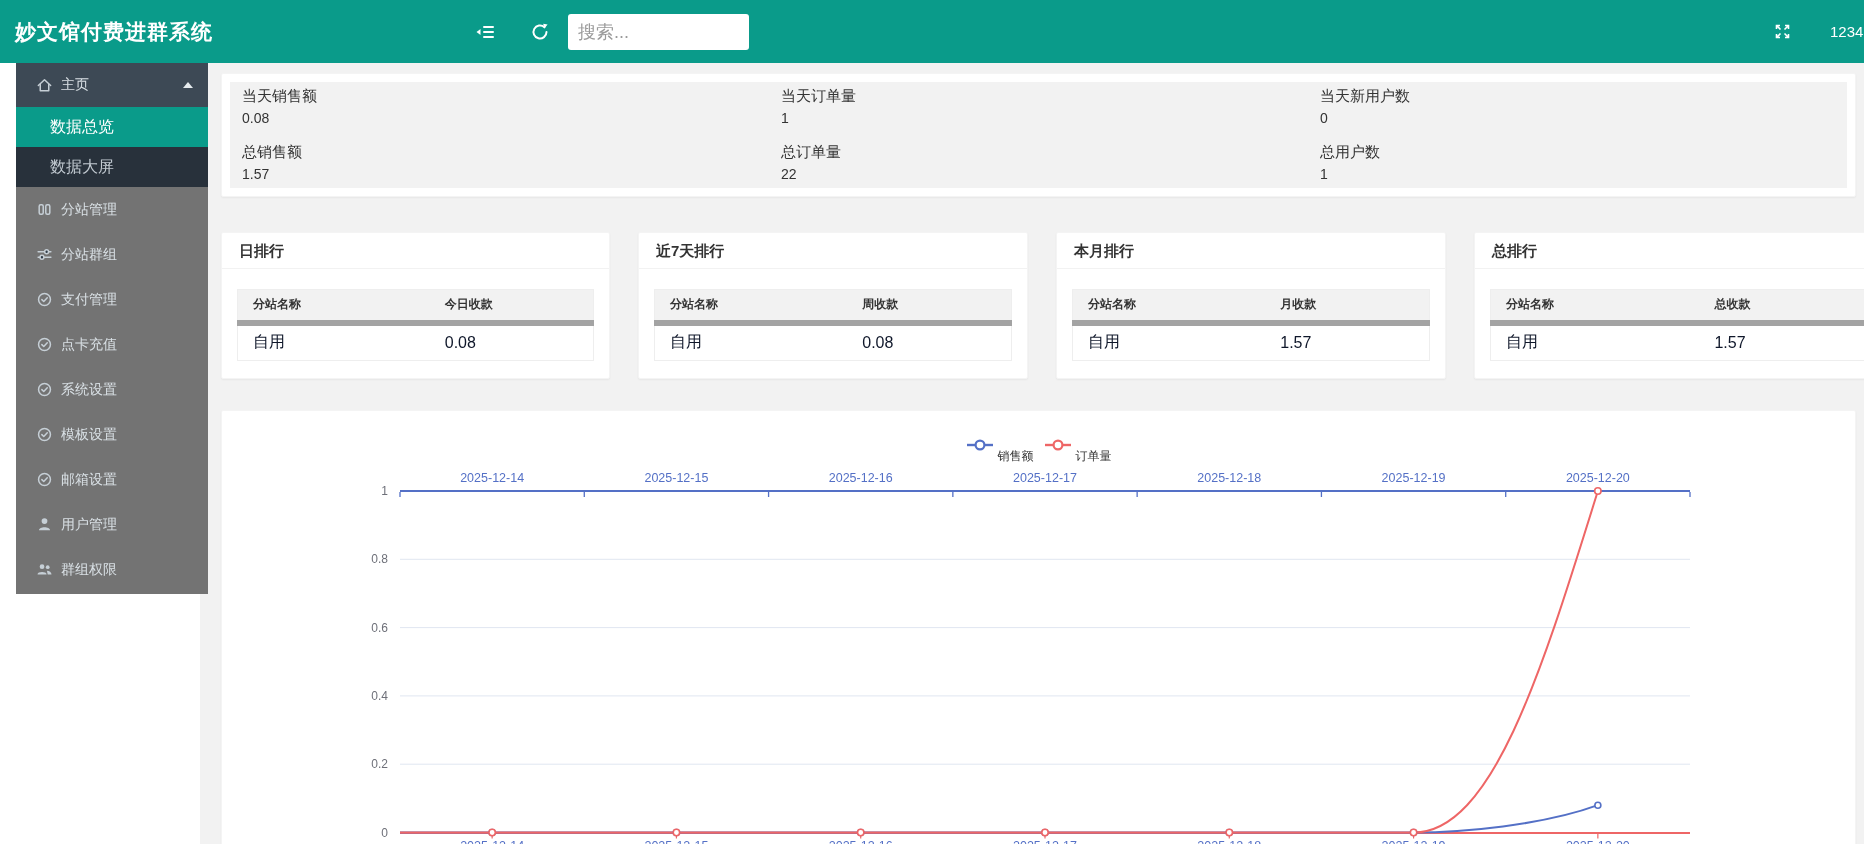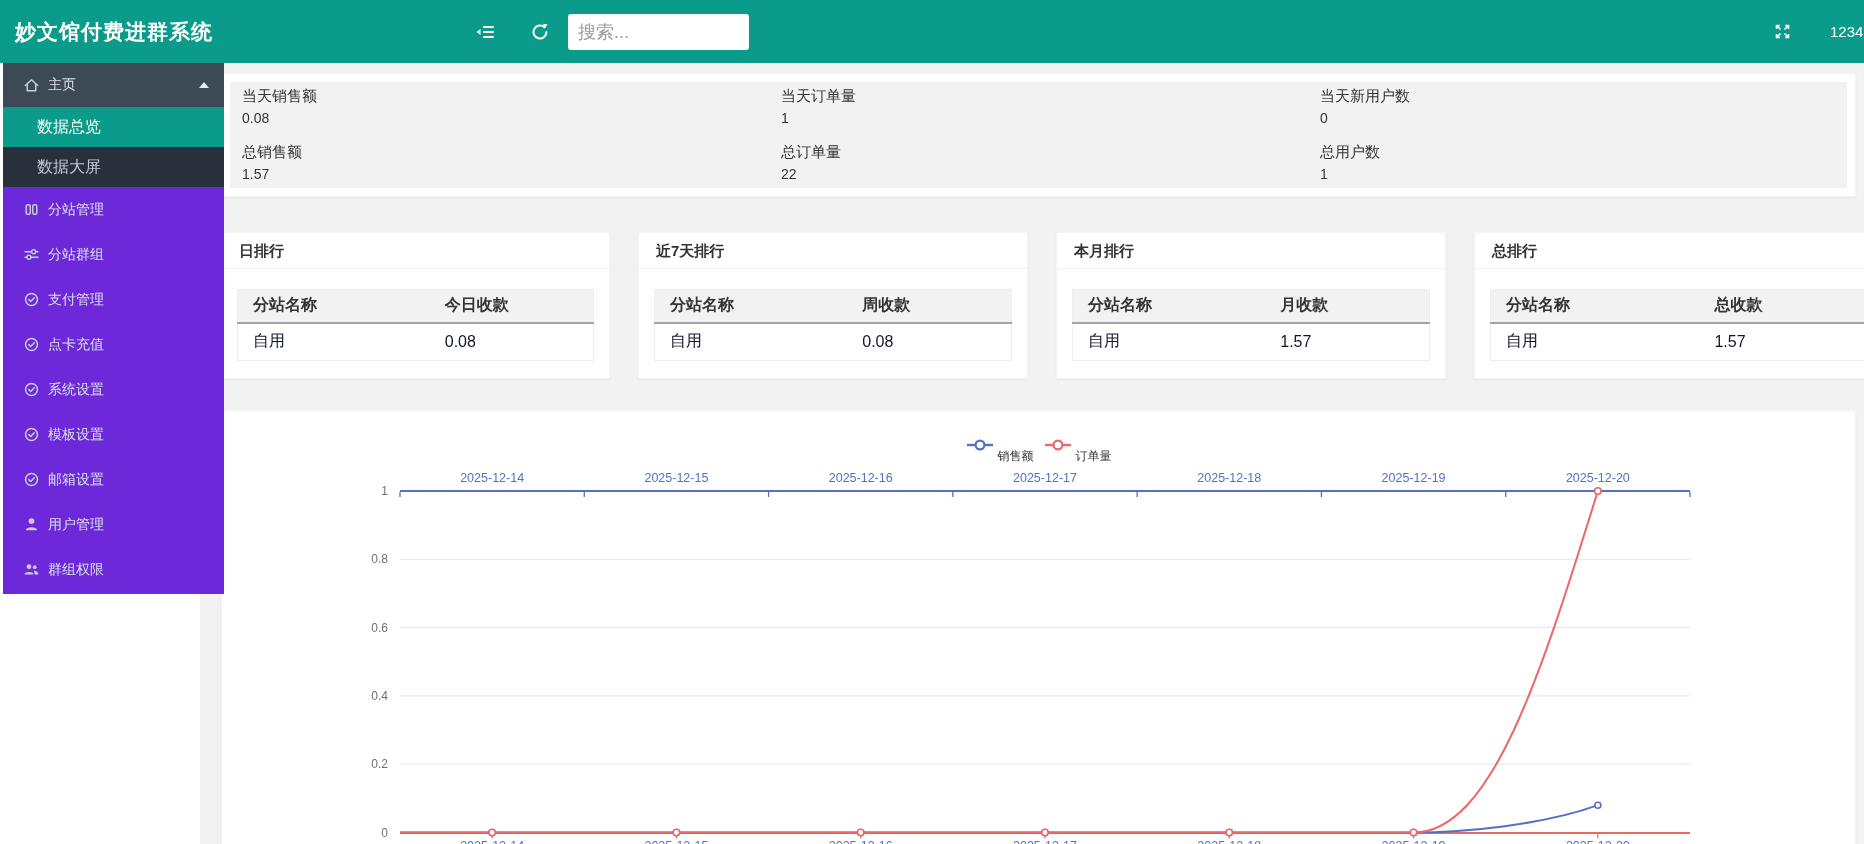--- a/index.html
+++ b/index.html
@@ -15,21 +15,21 @@
   .hd-collapse { left:467px; }
   .hd-refresh { left:522px; }
   .hd-full { left:1764px; }
   .hd-search { position:absolute; left:568px; top:14px; width:181px; height:36px;
     background:#fff; border:none; border-radius:3px; padding:0 10px; font-size:18px;
     color:#333; outline:none; font-family:inherit; }
   .hd-search::placeholder { color:#9a9a9a; }
   .hd-user { position:absolute; left:1830px; top:0; height:63px; line-height:63px;
     color:#fff; font-size:15px; white-space:nowrap; cursor:pointer; }
   
-  .sidebar { position:absolute; left:3px; top:63px; width:221px; background:#6d28d9;
+  .sidebar { position:absolute; left:16px; top:63px; width:192px; background:#737373;
     z-index:20; padding-bottom:2px; }
   .side-item { position:relative; height:45px; display:flex; align-items:center;
     padding-left:20px; color:#d9e0e5; font-size:14px; cursor:pointer; }
   .side-item .icn { width:17px; height:17px; margin-right:8px; flex:0 0 17px;
     display:inline-flex; }
   .side-item.parent-open { background:#3d4955; height:44px; }
   .side-chevron { position:absolute; right:15px; top:50%; margin-top:-3px; }
   .side-children { background:#28313b; }
   .side-child { height:40px; display:flex; align-items:center; padding-left:34px;
     color:#c2cad1; font-size:16px; cursor:pointer; }
@@ -46,22 +46,22 @@
   .stat-label { font-size:15px; color:#333; line-height:22px; }
   .stat-value { font-size:14px; color:#333; line-height:22px; margin-bottom:3px; }
   .stat-sep { height:9px; }
   
   .rank-row { margin-top:35px; display:flex; gap:28px; width:2000px; }
   .rank-card { height:147px; flex:0 0 auto; }
   .rank-card .rc-title { height:36px; line-height:36px; padding-left:17px;
     font-size:15px; font-weight:bold; color:#333; border-bottom:1px solid #f2f2f2; }
   .rank-card .rc-body { padding:20px 15px 0 15px; }
   table.mini { width:100%; border-collapse:collapse; border:1px solid #eee; }
-  table.mini th { background:#f2f2f2; height:33px; text-align:left; font-size:16px;
-    color:#333; font-weight:bold; padding-left:15px; border-bottom:2px solid #a3a3a3; }
+  table.mini th { background:#f2f2f2; height:33px; text-align:left; font-size:12px;
+    color:#333; font-weight:bold; padding-left:15px; border-bottom:6px solid #a3a3a3; }
   table.mini td { height:38px; font-size:16px; color:#0f172a; padding-left:15px;
     background:#fff; }
   th.c1,td.c1 { width:54%; }
   
   .chart-card { margin-top:31px; width:1635px; height:460px; position:relative; }
   .chart-legend { position:absolute; left:0; right:0; top:14px; display:flex;
     justify-content:center; gap:10px; z-index:5; }
   .legend-item { display:flex; align-items:center; gap:4px; cursor:pointer; }
   .legend-item span { font-size:12px; color:#333;margin-top:23px; }
   svg text { font-family:"Liberation Sans","DejaVu Sans",sans-serif; }

